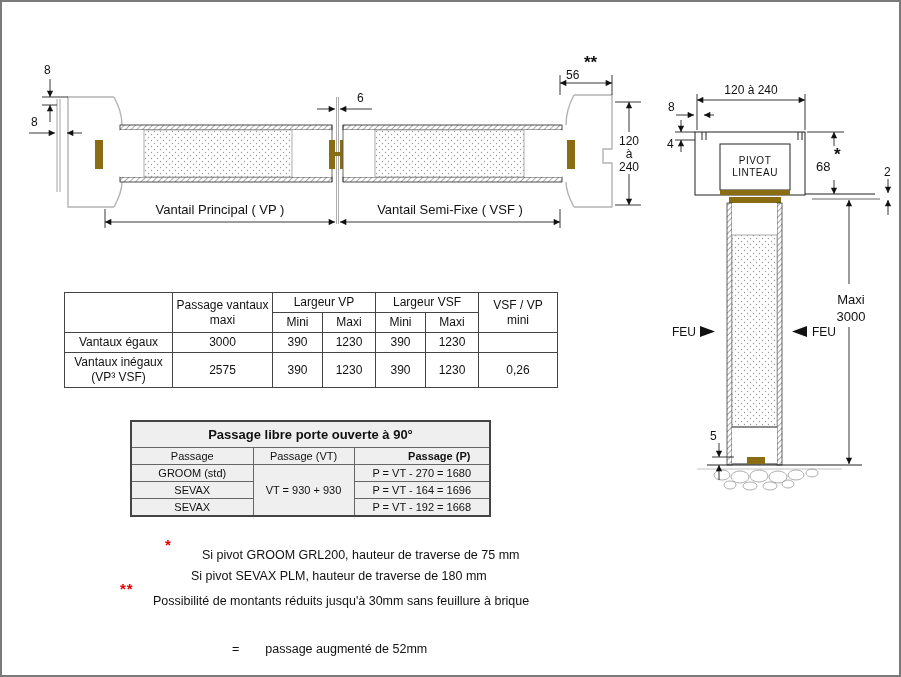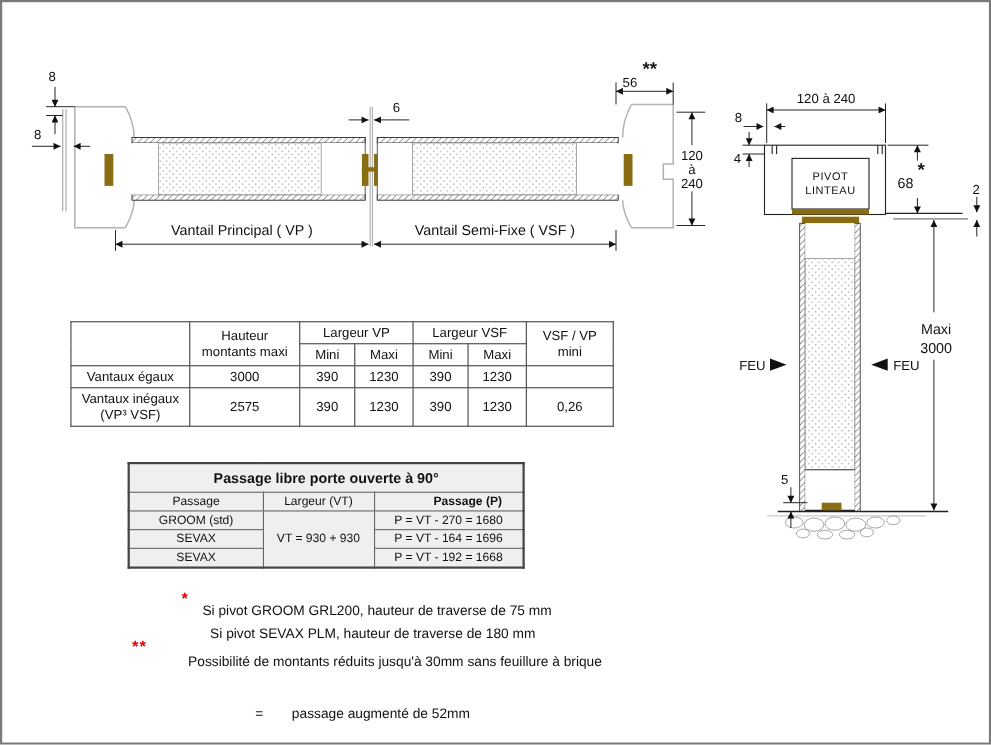--- a/index.html
+++ b/index.html
@@ -13,21 +13,21 @@
   .starsvg { font-size:17px; font-weight:bold; }
 
   .plan-svg    { position:absolute; left:25px;  top:50px; }
   .section-svg { position:absolute; left:660px; top:70px; }
 
   table { border-collapse:collapse; color:#111; }
   .t1 { position:absolute; left:62px; top:290px; font-size:12px; table-layout:fixed; }
   .t1 th, .t1 td { border:1px solid #444; text-align:center; vertical-align:middle;
                    font-weight:normal; padding:2px 3px; line-height:1.25; }
 
-  .t2 { position:absolute; left:114px; top:418px; font-size:11px; table-layout:fixed;
+  .t2 { position:absolute; left:128px; top:418px; font-size:11px; table-layout:fixed;
         background:#efefef; border:2px solid #444; }
   .t2 th, .t2 td { border:1px solid #666; text-align:center; vertical-align:middle;
                    font-weight:normal; padding:2px 4px; }
   .t2 .title-cell { font-weight:bold; font-size:13px; padding:5px; }
   .t2 .bold { font-weight:bold;padding-left:39px; }
 
   .fn { position:absolute; font-size:12.5px; white-space:nowrap; }
   .redstar { position:absolute; color:#e60000; font-weight:bold; font-size:15px;
              letter-spacing:1px; white-space:nowrap; }
   .eq-gap { display:inline-block; width:26px; }
@@ -264,21 +264,21 @@
         <col style="width:100px">
       <col style="width:50px">
         <col style="width:53px">
       <col style="width:50px">
         <col style="width:53px">
       <col style="width:79px">
     </colgroup>
     <tbody>
         <tr>
       <th rowspan="2"></th>
-      <th rowspan="2">Hauteur montants maxi</th>
+      <th rowspan="2">Passage vantaux maxi</th>
       <th colspan="2">Largeur VP</th>
       <th colspan="2">Largeur VSF</th>
       <th rowspan="2">VSF / VP mini</th>
     </tr>
     <tr>
       <th>Mini</th>
       <th>Maxi</th>
       <th>Mini</th>
       <th>Maxi</th>
     </tr>
@@ -308,41 +308,41 @@
         <col style="width:122px">
         <col style="width:101px">
         <col style="width:136px">
       </colgroup>
     <tbody>
         <tr>
       <th colspan="3" class="title-cell">Passage libre porte ouverte à 90°</th>
     </tr>
     <tr>
       <th>Passage</th>
-      <th>Largeur (VT)</th>
+      <th>Passage (VT)</th>
       <th class="bold">Passage (P)</th>
     </tr>
     <tr>
       <td>GROOM (std)</td>
       <td rowspan="3">VT = 930 + 930</td>
       <td>P = VT - 270 = 1680</td>
     </tr>
     <tr>
       <td>SEVAX</td>
       <td>P = VT - 164 = 1696</td>
     </tr>
     <tr>
       <td>SEVAX</td>
       <td>P = VT - 192 = 1668</td>
     </tr>
   </tbody>
     </table>
 
   <span class="redstar" style="left:163px; top:534px;">*</span>
-  <div class="fn" style="left:182px; top:546px;">Si pivot GROOM GRL200, hauteur de traverse de 75 mm</div>
+  <div class="fn" style="left:200px; top:546px;">Si pivot GROOM GRL200, hauteur de traverse de 75 mm</div>
   <div class="fn" style="left:189px; top:567px;">Si pivot SEVAX PLM, hauteur de traverse de 180 mm</div>
   <span class="redstar" style="left:118px; top:578px;">**</span>
-  <div class="fn" style="left:151px; top:592px;margin-left:18px;">Possibilité de montants réduits jusqu'à 30mm sans feuillure à brique</div>
+  <div class="fn" style="left:151px; top:592px;">Possibilité de montants réduits jusqu'à 30mm sans feuillure à brique</div>
   <div class="fn" style="left:230px; top:640px;">
     <span>=</span><span class="eq-gap"></span><span>passage augmenté de 52mm</span>
   </div>
 
 </div>
 
 </body></html>

